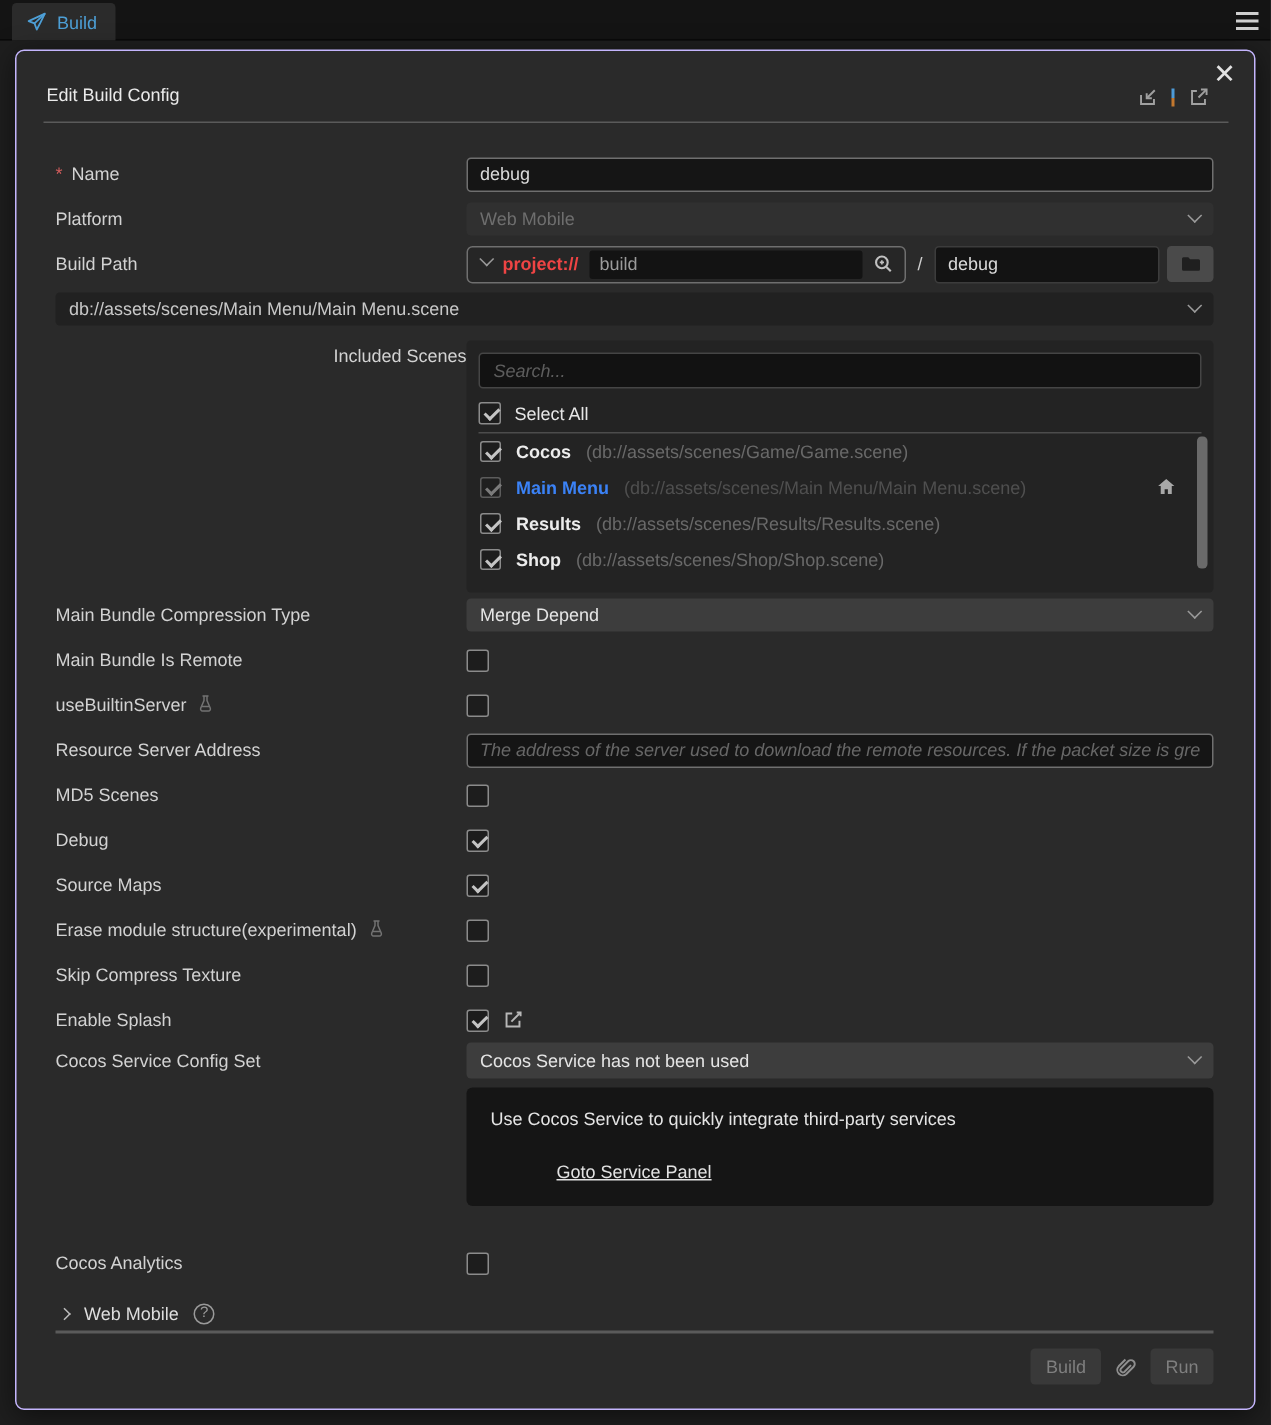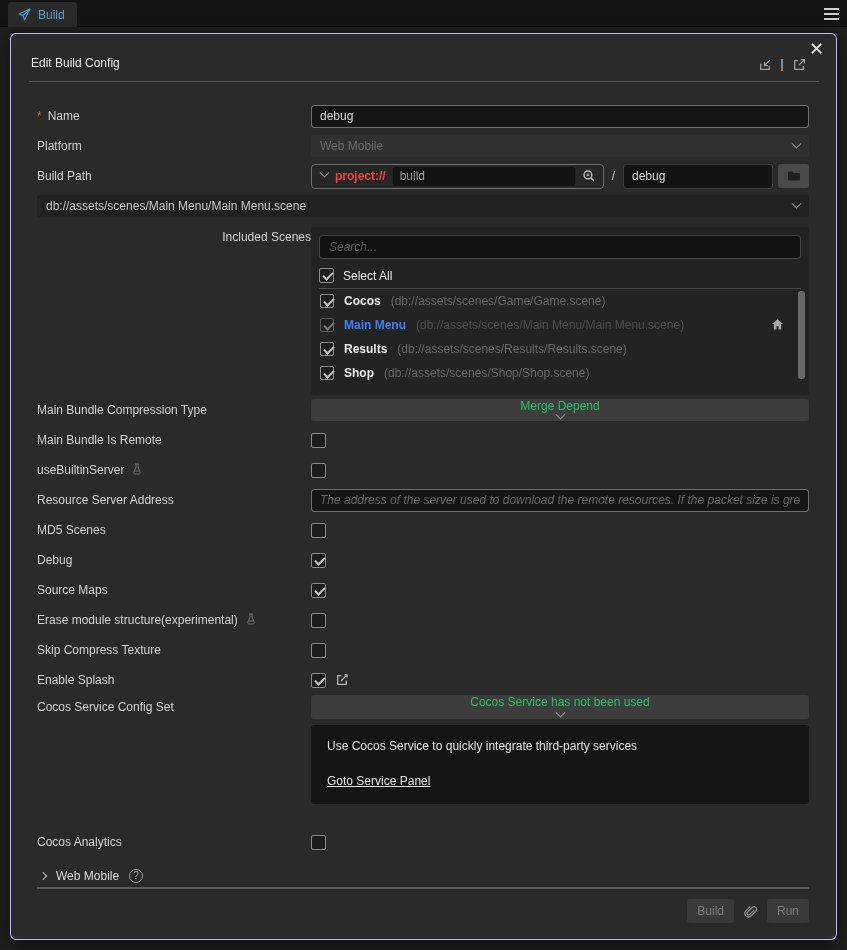--- a/index.html
+++ b/index.html
@@ -34,21 +34,21 @@
   .row .lbl { width:274px; flex:none; color:#d2d2d2; display:flex; align-items:center; gap:4px; }
   .row .fld { flex:1; display:flex; align-items:center; min-width:0; }
   .req { color:#d05c5c; margin-right:2px; }
   .flask { margin-left:3px; opacity:.75; }
 
   .tin { width:100%; height:23px; background:#151515; border:1px solid #6f6f6f; border-radius:3px; color:#dadada; padding:0 8px; font:inherit; outline:none; }
   .tin::placeholder { color:#676767; font-style:italic; }
 
   .sel { width:100%; height:22px; display:flex; align-items:center; justify-content:space-between; padding:0 9px; border-radius:3px; cursor:pointer; }
   .sel-dark { background:#212121; color:#c8c8c8; }
-  .sel-light { background:#3d3d3d; color:#22c55e;flex-direction:column; }
+  .sel-light { background:#3d3d3d; color:#e5e5e5; }
   .sel-disabled { background:#303030; color:#6e6e6e; cursor:default; }
   .chev { width:7px; height:7px; border-right:1.6px solid #9a9a9a; border-bottom:1.6px solid #9a9a9a; transform:rotate(45deg) translate(-2px,-2px); flex:none; }
   .chev-r { width:6px; height:6px; border-top:1.6px solid #bdbdbd; border-right:1.6px solid #bdbdbd; transform:rotate(45deg); flex:none; }
 
   
   .bp-group { display:flex; align-items:center; gap:7px; flex:1; height:25px; background:#262626; border:1px solid #6f6f6f; border-radius:4px; padding:0 7px 0 9px; }
   .bp-proto { color:#ef4444; white-space:nowrap;font-weight:bold; }
   .bp-dir { flex:1; height:19px; background:#131313; border:none; border-radius:2px; color:#9b9b9b; padding:0 7px; font:inherit; outline:none; }
   .slash { margin:0 8px; color:#cfcfcf; }
   .bp-subdir { width:150px; flex:none; height:25px; background:#131313; border:1px solid #3c3c3c; border-radius:3px; color:#dadada; padding:0 8px; font:inherit; outline:none; }
@@ -74,21 +74,21 @@
   .sp-item.disabled .sp-path { color:#4f4f4f; }
   .sp-scrollbar { position:absolute; right:4px; top:64px; width:7px; height:88px; background:#6a6a6a; border-radius:3px; }
   .sp-home { position:absolute; right:17px; top:5px; }
 
   
   .row-service { align-items:flex-start; min-height:108px; }
   .row-service .lbl { height:24px; }
   .svc-col { flex:1; min-width:0; }
   .svc-panel { background:#151515; border-radius:4px; padding:14px 16px 16px; margin-top:6px; }
   .svc-text { color:#e4e4e4; }
-  .svc-link { display:inline-block; margin-top:21px; color:#e2e2e2; text-decoration:underline; cursor:pointer; }
+  .svc-link { display:inline-block; margin-top:21px; color:#e2e2e2; text-decoration:underline; cursor:pointer;margin-left:44px; }
 
   .row-analytics { margin-top:23px; }
 
   
   .section { display:flex; align-items:center; gap:10px; height:26px; margin-top:6px; padding-left:3px; border-bottom:1px solid #5a5a5a; color:#dedede; }
   .qmark { width:14px; height:14px; border:1px solid #9a9a9a; border-radius:50%; color:#9a9a9a; font-size:10px; display:flex; align-items:center; justify-content:center; }
 
   
   .footer { position:absolute; left:26px; right:27px; top:853px; border-top:1px solid #5a5a5a; display:flex; justify-content:flex-end; align-items:center; gap:9px; padding-top:11px; }
   .btn { height:24px; padding:0 10px; background:#393939; border:none; border-radius:3px; color:#7f7f7f; font:inherit; cursor:pointer; }

